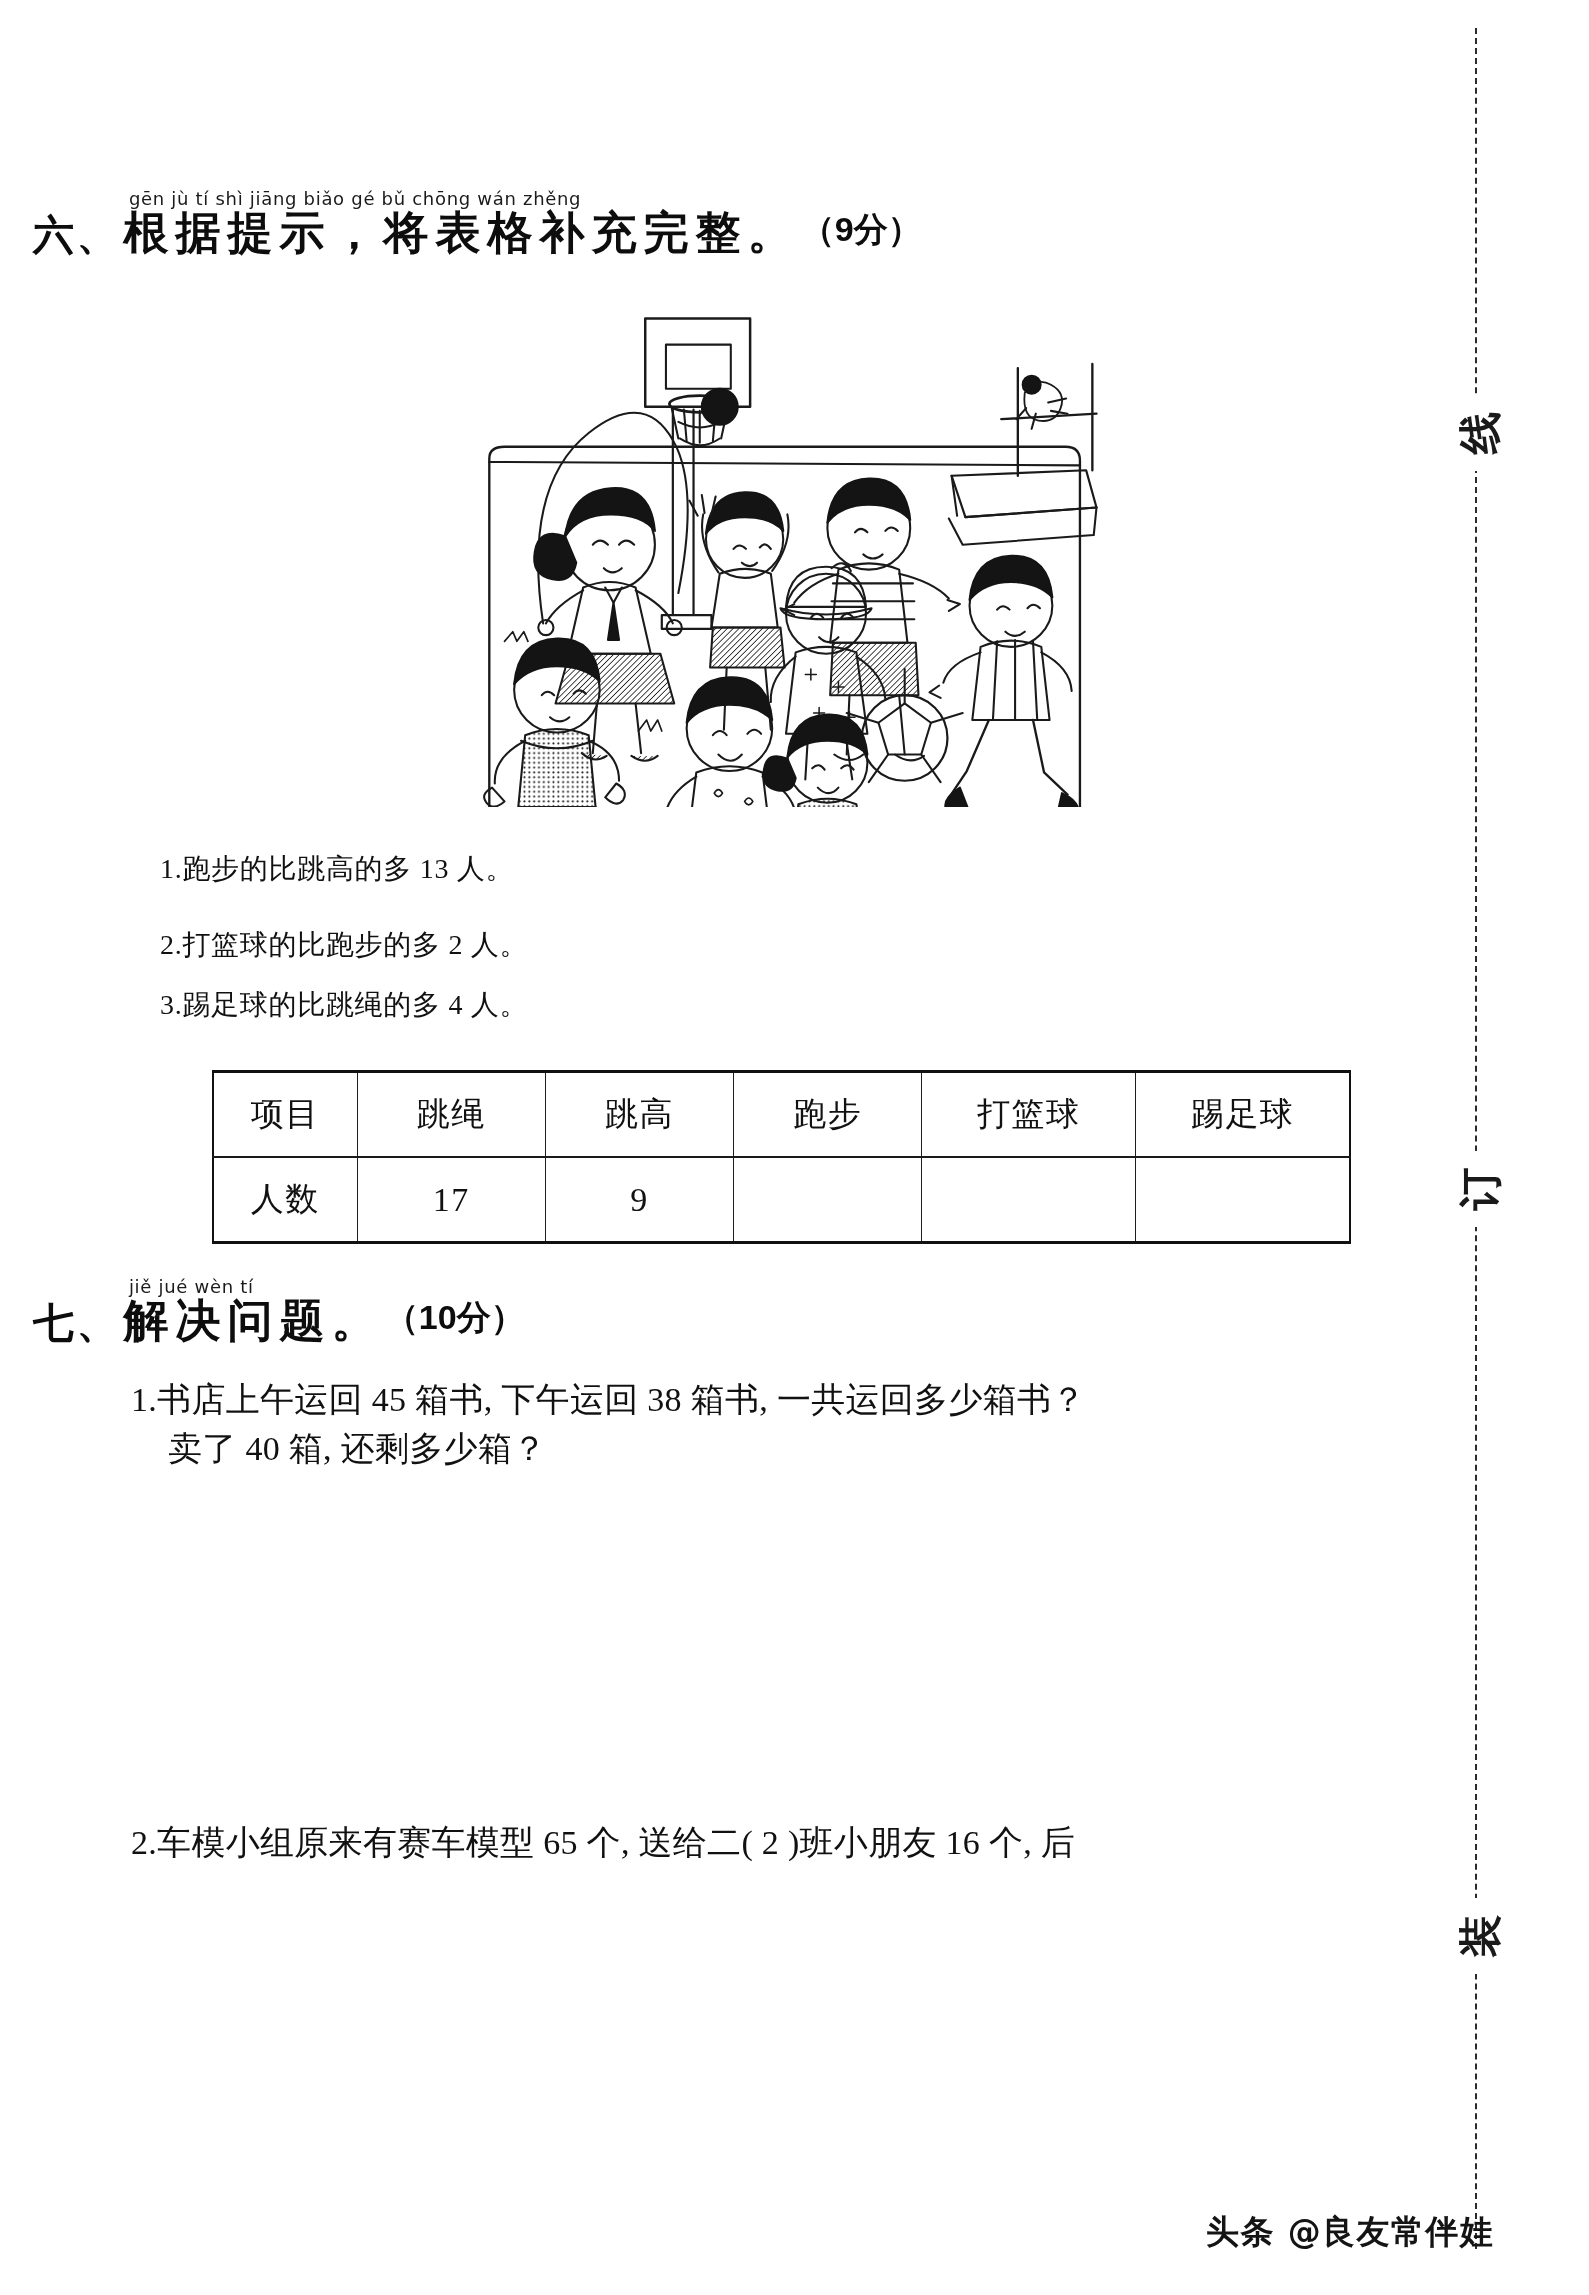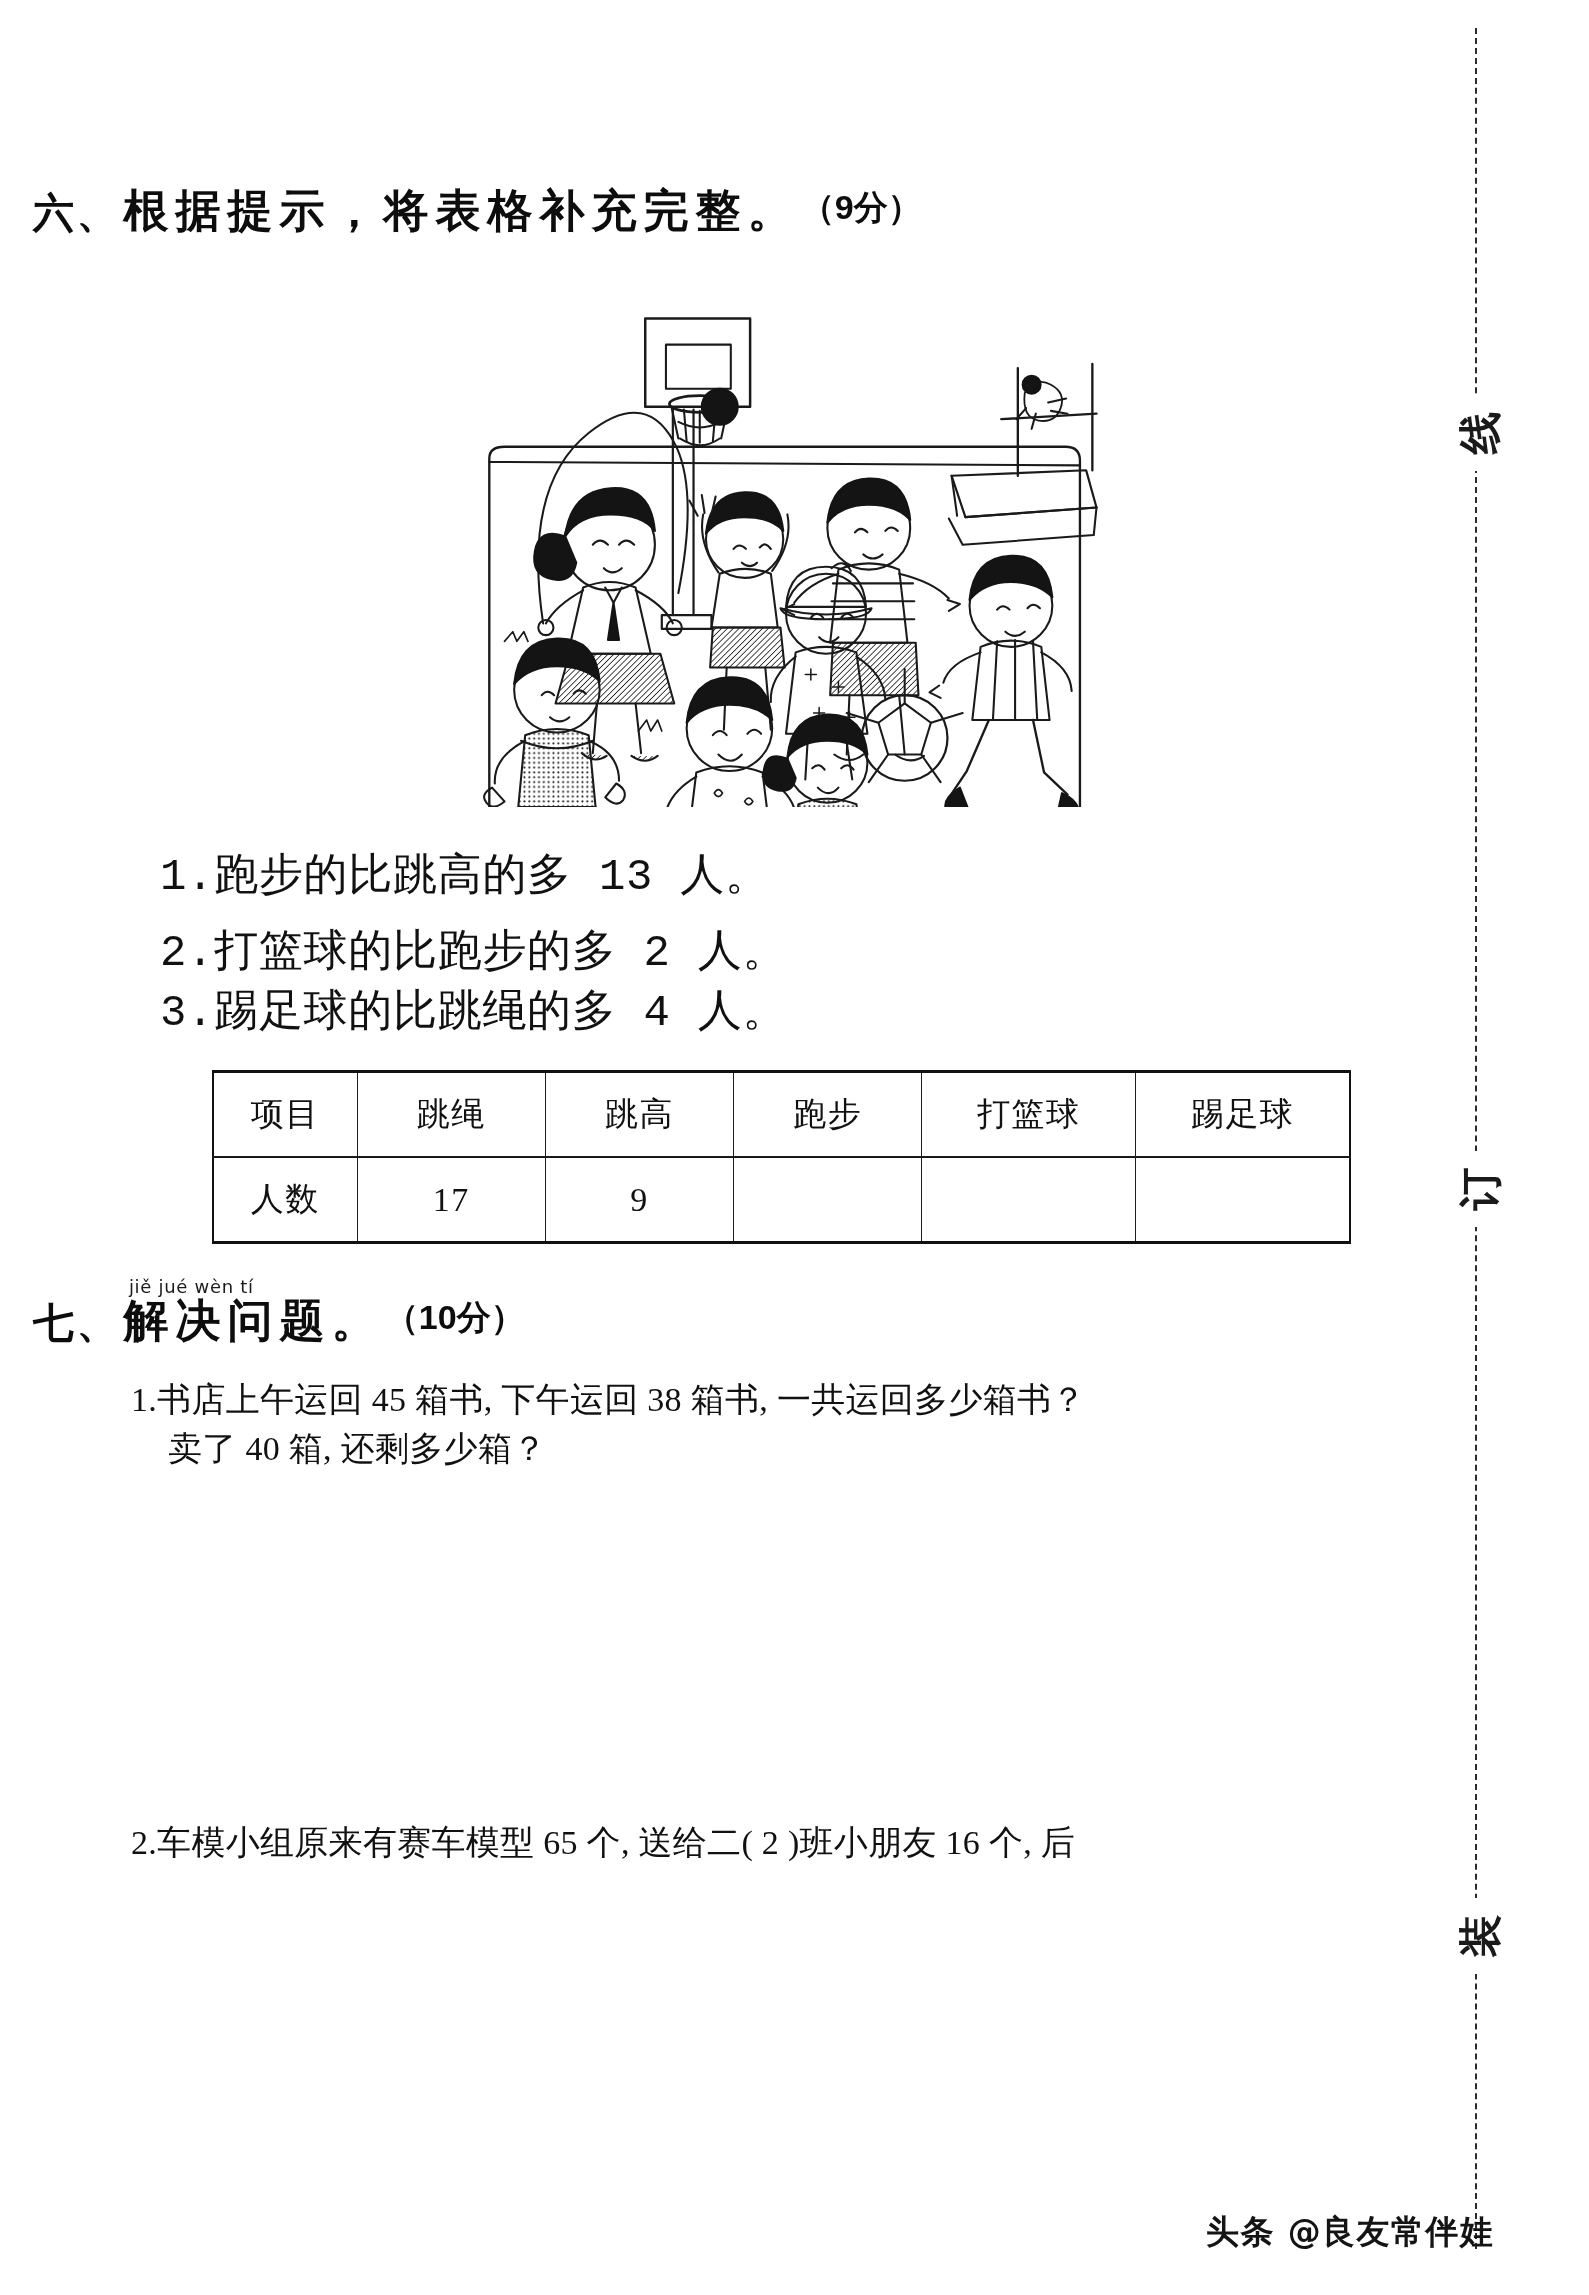--- a/index.html
+++ b/index.html
@@ -109,22 +109,22 @@
     top: 317px;
     width: 690px;
     height: 490px;
   }
   .illustration svg { display: block; width: 100%; height: 100%; }
 
   
   .clue {
     position: absolute;
     left: 160px;
-    font-family: Liberation Mono, monospace;
-    font-size: 44px;
+    font-family: Liberation Serif, serif;
+    font-size: 28px;
     line-height: 1;
     color: #111111;
     white-space: nowrap;
     letter-spacing: 0.7px;
   }
   #clue1 { top: 855px; }
   #clue2 { top: 931px; }
   #clue3 { top: 991px; }
 
   
@@ -195,20 +195,21 @@
 
   <div class="binding-line"></div>
   <div class="binding-char bc-1">线</div>
   <div class="binding-char bc-2">订</div>
   <div class="binding-char bc-3">装</div>
 
   <div class="section-head" id="head6">
     <span class="sh-num">六</span>
     <span class="sh-num">、</span>
     <span class="sh-pinyin-group">
+      <span class="sh-pinyin">gēn  jù   tí   shì    jiāng biǎo  gé   bǔ  chōng wán zhěng</span>
       <span class="sh-title">根据提示，将表格补充完整。</span>
     </span>
     <span class="sh-score">（9分）</span>
   </div>
 
   <div class="illustration">
     <svg viewBox="0 0 1000 710" xmlns="http://www.w3.org/2000/svg">
       <defs>
         <pattern id="dots" width="7" height="7" patternUnits="userSpaceOnUse">
           <circle cx="2" cy="2" r="1.5" fill="#222"></circle>

